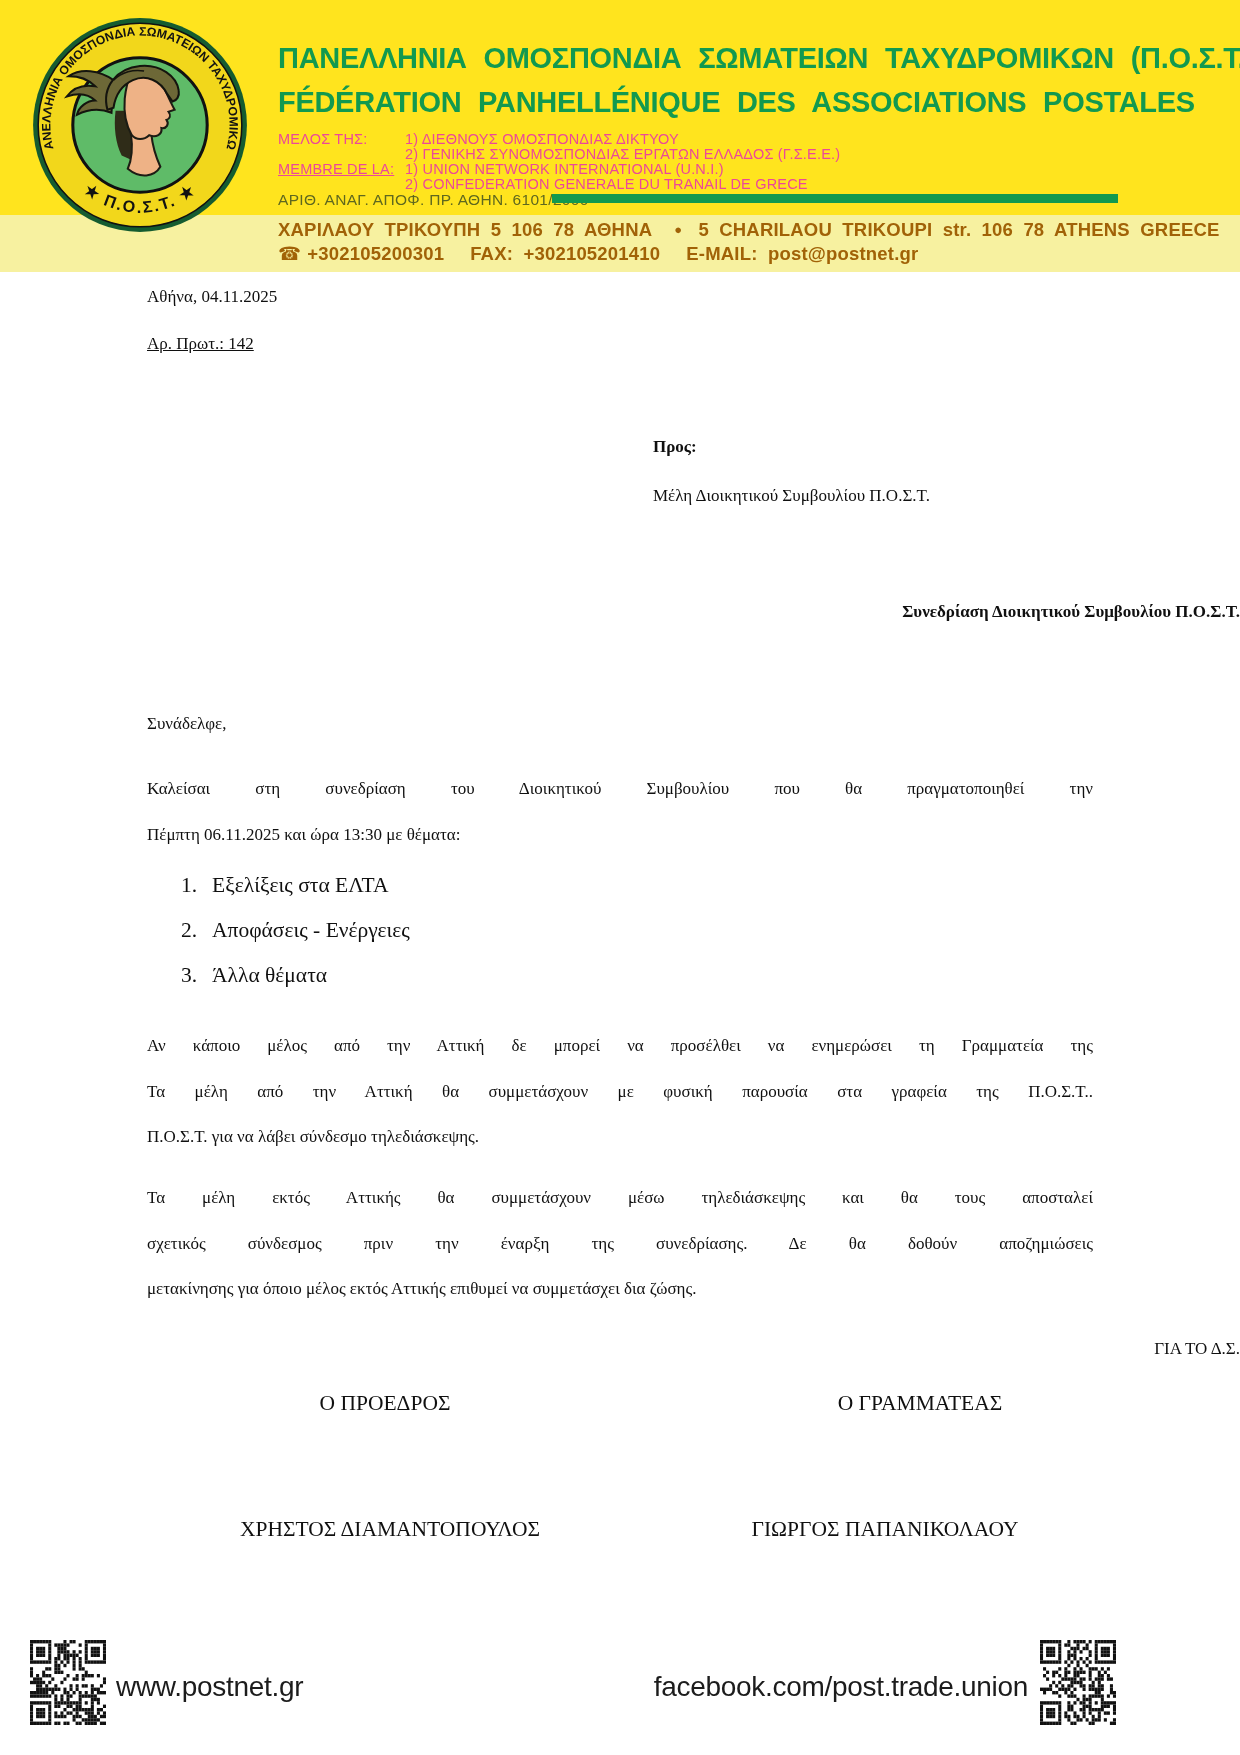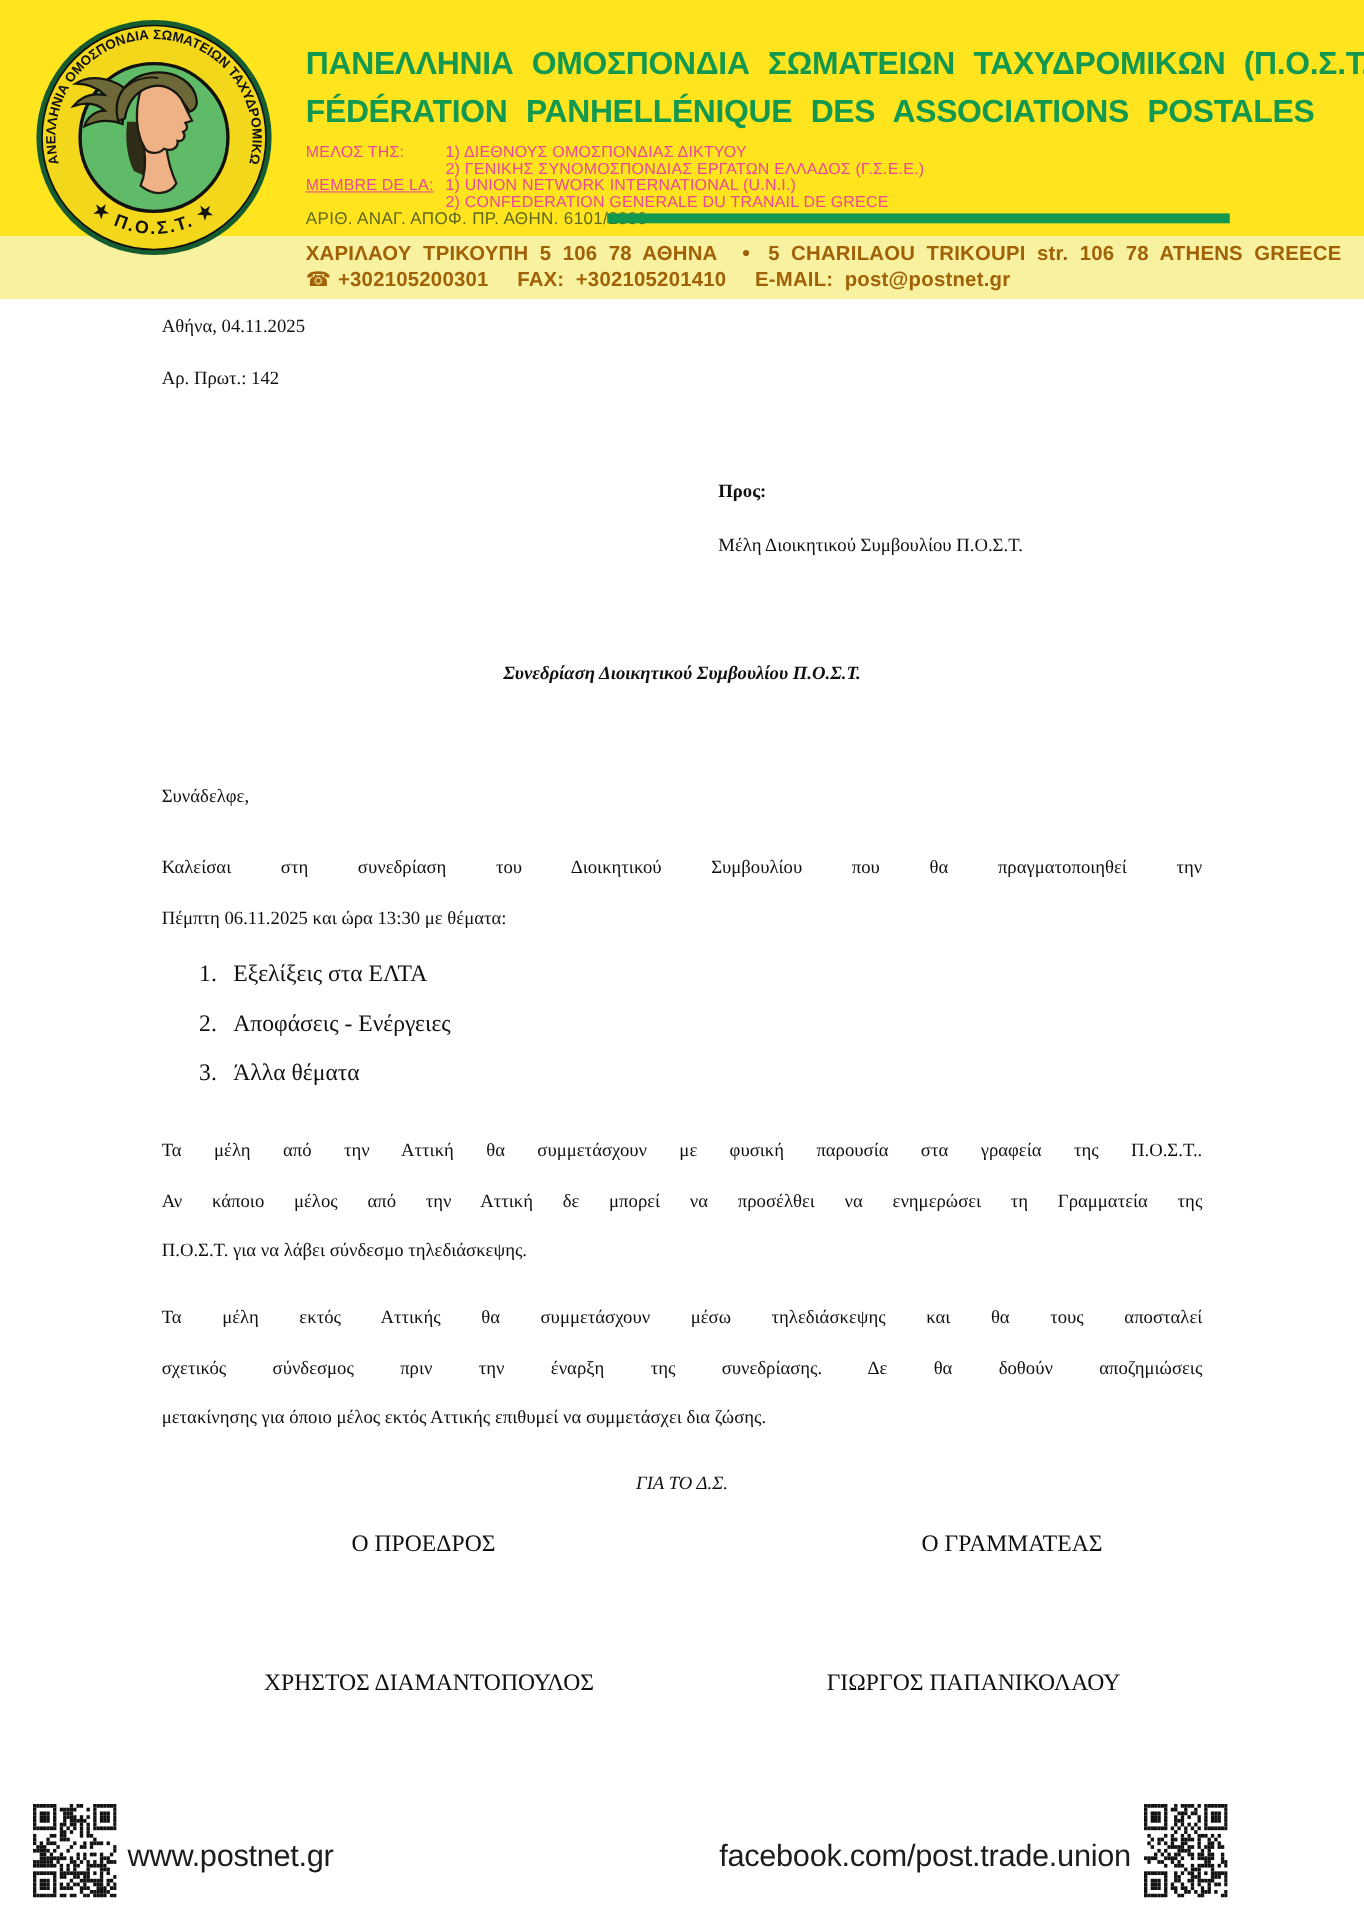--- a/index.html
+++ b/index.html
@@ -35,21 +35,21 @@
   .addr-line .sep { display:inline-block; margin:0 16px 0 22px; font-size:13px; vertical-align:2px; }
   .phone-line .seg { margin-right:26px; }
   .phone-line .glyph { font-weight:400; margin-right:6px; }
   
   .abs { position:absolute; }
   .body-text { font-size:17px; line-height:45.5px; }
   .b { font-weight:700; }
   .block { left:147px; width:946px; }
   .jline { text-align:justify; text-align-last:justify; }
   .lline { text-align:left; }
-  .centered { left:0; width:1240px; text-align:center;font-style:italic; }
+  .centered { left:0; width:1240px; text-align:right; }
   .agenda-item { position:absolute; left:181px; white-space:nowrap; font-size:21.5px; }
   .agenda-item .num { display:inline-block; width:31px; }
   .sig { position:absolute; transform:translateX(-50%); white-space:nowrap; font-size:21.5px; }
   
   .qr { position:absolute; width:76px; height:85px; }
   .foot-text {
     position:absolute; top:1671px; font-family:"Liberation Sans", sans-serif;
     font-size:28px; letter-spacing:-0.3px; color:#1c1c1c; white-space:nowrap;
   }
 </style>
@@ -100,21 +100,21 @@
   <div class="green-bar"></div>
 
   <div class="addr-line">
     <span>ΧΑΡΙΛΑΟΥ ΤΡΙΚΟΥΠΗ  5  106 78   ΑΘΗΝΑ</span><span class="sep">●</span><span>5  CHARILAOU TRIKOUPI str. 106 78  ATHENS  GREECE</span>
   </div>
   <div class="phone-line">
     <span class="glyph">☎</span><span class="seg">+302105200301</span><span>FAX:</span> <span class="seg">+302105201410</span><span>E-MAIL:</span> <span>post@postnet.gr</span>
   </div>
 
   <div class="abs body-text" style="left:147px; top:274px;">Αθήνα, 04.11.2025</div>
-  <div class="abs body-text" style="left:147px; top:321px;">Αρ. Πρωτ.: 142</div>
+  <div class="abs body-text" style="left:147px; top:321px;text-decoration:underline;">Αρ. Πρωτ.: 142</div>
 
   <div class="abs body-text b" style="left:653px; top:424px;">Προς:</div>
   <div class="abs body-text" style="left:653px; top:473px;">Μέλη Διοικητικού Συμβουλίου Π.Ο.Σ.Τ.</div>
 
   <div class="abs body-text b centered" style="top:589px;">Συνεδρίαση Διοικητικού Συμβουλίου Π.Ο.Σ.Τ.</div>
 
   <div class="abs body-text" style="left:147px; top:701px;">Συνάδελφε,</div>
 
   <div class="abs block body-text" style="top:766px;">
     <div class="jline">Καλείσαι στη συνεδρίαση του Διοικητικού Συμβουλίου που θα πραγματοποιηθεί την</div>
@@ -125,22 +125,22 @@
     <span class="num">1.</span><span>Εξελίξεις στα ΕΛΤΑ</span>
   </div>
   <div class="agenda-item" style="top:918px;">
     <span class="num">2.</span><span>Αποφάσεις - Ενέργειες</span>
   </div>
   <div class="agenda-item" style="top:963px;">
     <span class="num">3.</span><span>Άλλα θέματα</span>
   </div>
 
   <div class="abs block body-text" style="top:1023px;">
+    <div class="jline">Αν κάποιο μέλος από την Αττική δε μπορεί να προσέλθει να ενημερώσει τη Γραμματεία της</div>
     <div class="jline">Τα μέλη από την Αττική θα συμμετάσχουν με φυσική παρουσία στα γραφεία της Π.Ο.Σ.Τ..</div>
-    <div class="jline">Αν κάποιο μέλος από την Αττική δε μπορεί να προσέλθει να ενημερώσει τη Γραμματεία της</div>
     <div class="lline">Π.Ο.Σ.Τ. για να λάβει σύνδεσμο τηλεδιάσκεψης.</div>
   </div>
 
   <div class="abs block body-text" style="top:1175px;">
     <div class="jline">Τα μέλη εκτός Αττικής θα συμμετάσχουν μέσω τηλεδιάσκεψης και θα τους αποσταλεί</div>
     <div class="jline">σχετικός σύνδεσμος πριν την έναρξη της συνεδρίασης. Δε θα δοθούν αποζημιώσεις</div>
     <div class="lline">μετακίνησης για όποιο μέλος εκτός Αττικής επιθυμεί να συμμετάσχει δια ζώσης.</div>
   </div>
 
   <div class="abs body-text centered" style="top:1326px;">ΓΙΑ ΤΟ Δ.Σ.</div>

